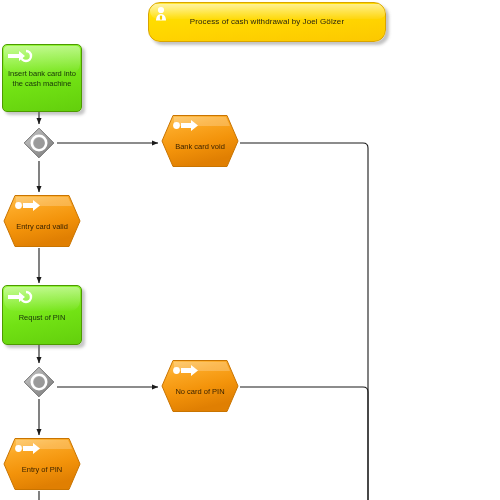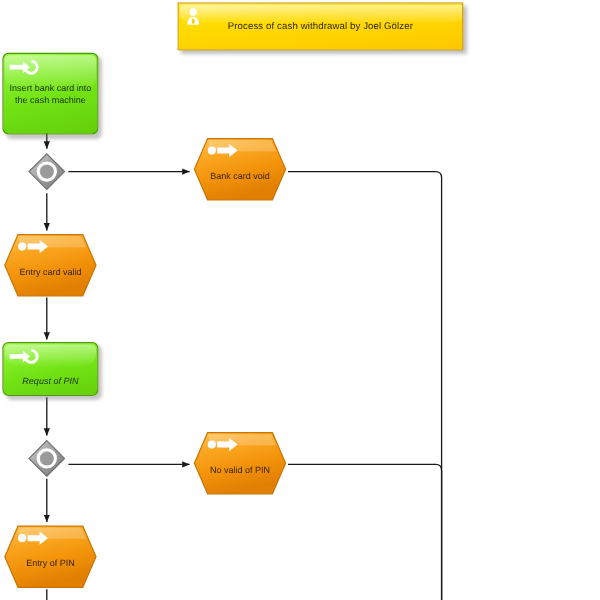--- a/index.html
+++ b/index.html
@@ -26,21 +26,21 @@
     pointer-events: none;
   }
 
   
   .pool-title {
     position: absolute;
     left: 148px;
     top: 2px;
     width: 238px;
     height: 40px;
-    border-radius: 0;
+    border-radius: 12px;
     border: 1px solid #d9a400;
     box-sizing: border-box;
     background: linear-gradient(175deg, #ffe83a 0%, #ffdd00 28%, #ffd400 60%, #fcc800 100%);
     box-shadow: 3px 3px 3px rgba(120,120,120,0.45);
     overflow: hidden;
   }
   .pool-title .gloss {
     position: absolute;
     left: 1px; top: 1px;
     width: 236px; height: 15px;
@@ -216,21 +216,21 @@
       <path d="M13,1.5 L67,1.5 L78,27 L67,52.5 L13,52.5 L2,27 Z" fill="url(#ev1)" stroke="#c97400" stroke-width="1"></path>
       <path d="M14,3 L66,3 L70,12 L14,12 Z" fill="#ffffff" opacity="0.22"></path>
     </svg>
     <svg class="shape-icon" style="left:12px; top:5px; width:28px; height:13px;" viewBox="0 0 28 13" xmlns="http://www.w3.org/2000/svg">
       <circle cx="4.5" cy="6.5" r="3.4" fill="#ffffff"></circle>
       <path d="M9,4 L19,4 L19,1 L26,6.5 L19,12 L19,9 L9,9 Z" fill="#ffffff"></path>
     </svg>
     <div class="label" style="top:28px;">Entry card valid</div>
   </div>
 
-  <div class="task" style="left:2px; top:285px; width:80px; height:45px;font-style:italic;">
+  <div class="task" style="left:2px; top:285px; width:80px; height:60px;">
     <div class="gloss"></div>
     <svg class="shape-icon" style="left:4px; top:4px; width:26px; height:14px;" viewBox="0 0 26 14" xmlns="http://www.w3.org/2000/svg">
       <path d="M1,5 L12,5 L12,2 L18,7 L12,12 L12,9 L1,9 Z" fill="#ffffff"></path>
       <path d="M19,7 m-5,0 a5,5 0 1,0 5,-5" fill="none" stroke="#ffffff" stroke-width="2.4"></path>
     </svg>
     <div class="label" style="top:27px;">Requst of PIN</div>
   </div>
 
   <div class="gateway" style="left:22px; top:365px;">
     <svg width="34" height="34" viewBox="0 0 34 34" xmlns="http://www.w3.org/2000/svg">
@@ -242,21 +242,21 @@
 
   <div class="event" style="left:160px; top:359px; width:80px; height:54px;">
     <svg class="hex" viewBox="0 0 80 54" xmlns="http://www.w3.org/2000/svg">
       <path d="M13,1.5 L67,1.5 L78,27 L67,52.5 L13,52.5 L2,27 Z" fill="url(#ev1)" stroke="#c97400" stroke-width="1"></path>
       <path d="M14,3 L66,3 L70,12 L14,12 Z" fill="#ffffff" opacity="0.22"></path>
     </svg>
     <svg class="shape-icon" style="left:12px; top:5px; width:28px; height:13px;" viewBox="0 0 28 13" xmlns="http://www.w3.org/2000/svg">
       <circle cx="4.5" cy="6.5" r="3.4" fill="#ffffff"></circle>
       <path d="M9,4 L19,4 L19,1 L26,6.5 L19,12 L19,9 L9,9 Z" fill="#ffffff"></path>
     </svg>
-    <div class="label" style="top:28px;">No valid of PIN</div>
+    <div class="label" style="top:28px;">No card of PIN</div>
   </div>
 
   <div class="event" style="left:2px; top:437px; width:80px; height:54px;">
     <svg class="hex" viewBox="0 0 80 54" xmlns="http://www.w3.org/2000/svg">
       <path d="M13,1.5 L67,1.5 L78,27 L67,52.5 L13,52.5 L2,27 Z" fill="url(#ev1)" stroke="#c97400" stroke-width="1"></path>
       <path d="M14,3 L66,3 L70,12 L14,12 Z" fill="#ffffff" opacity="0.22"></path>
     </svg>
     <svg class="shape-icon" style="left:12px; top:5px; width:28px; height:13px;" viewBox="0 0 28 13" xmlns="http://www.w3.org/2000/svg">
       <circle cx="4.5" cy="6.5" r="3.4" fill="#ffffff"></circle>
       <path d="M9,4 L19,4 L19,1 L26,6.5 L19,12 L19,9 L9,9 Z" fill="#ffffff"></path>

